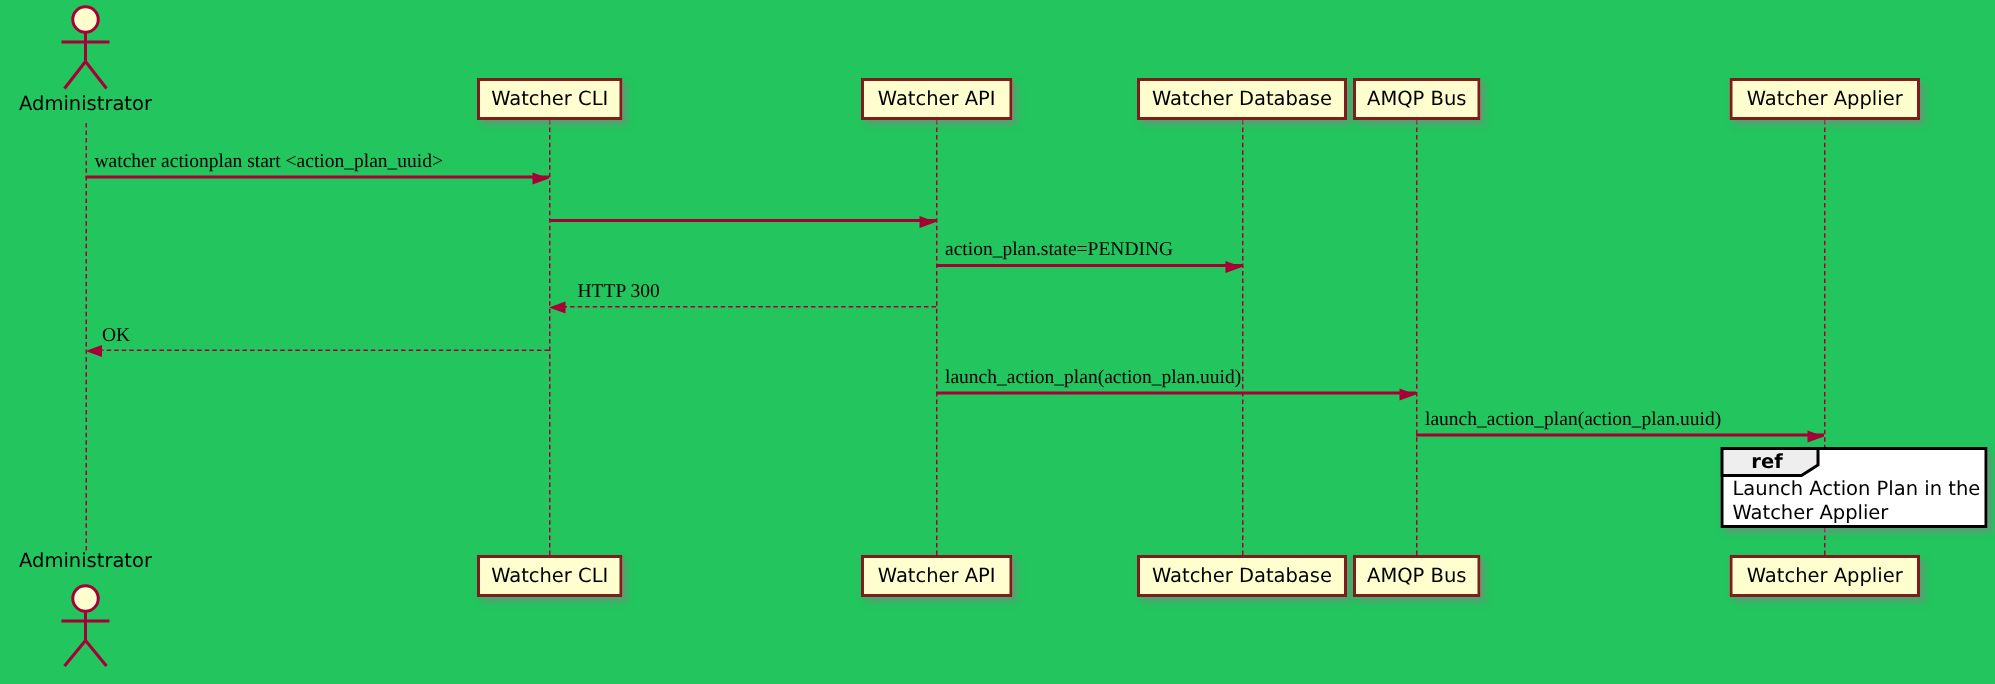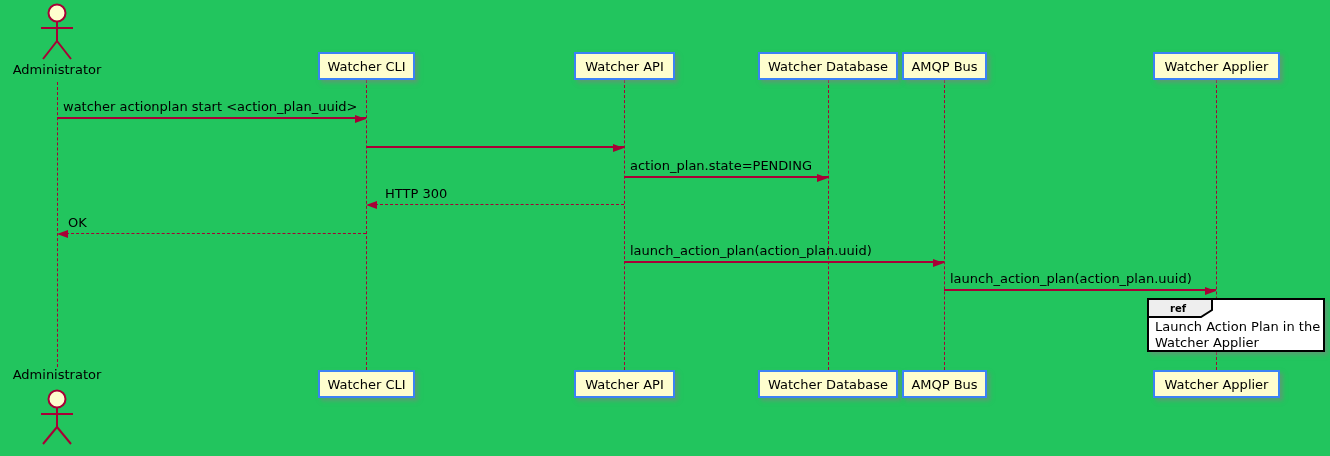--- a/index.html
+++ b/index.html
@@ -11,32 +11,32 @@
     font-size:13px;color:#000;
     overflow:hidden;
   }
   .lifeline{
     position:absolute;width:0;
     border-left:1px dashed #A80036;
     z-index:1;
   }
   .pbox{
     position:absolute;box-sizing:border-box;height:28px;
-    background:#FEFECE;border:2px solid #3b82f6;
+    background:#FEFECE;border:2px solid #7f1d1d;
     display:flex;align-items:center;justify-content:center;
     box-shadow:3px 3px 4px rgba(130,130,130,0.55);
     z-index:3;white-space:nowrap;
   }
   .actor-label{
     position:absolute;width:110px;text-align:center;z-index:3;
     font-size:13px;
   }
   .actor-svg{position:absolute;z-index:3;}
   .msg-label{
-    position:absolute;white-space:nowrap;z-index:2;height:16px;line-height:16px;
+    position:absolute;white-space:nowrap;z-index:2;height:16px;line-height:16px;font-family:Liberation Serif, serif;
   }
   .line{position:absolute;height:0;z-index:2;}
   .line.solid{border-top:2px solid #A80036;}
   .line.dashed{border-top:1px dashed #A80036;}
   .arr-r{
     position:absolute;width:0;height:0;z-index:2;
     border-left:11px solid #A80036;
     border-top:4px solid transparent;border-bottom:4px solid transparent;
   }
   .arr-l{
@@ -46,21 +46,21 @@
   }
   .refbox{
     position:absolute;left:1147px;top:298px;width:178px;height:54px;
     box-sizing:border-box;background:#ffffff;border:2px solid #000000;
     box-shadow:3px 3px 4px rgba(130,130,130,0.55);
     z-index:4;
   }
   .ref-head{position:absolute;left:-2px;top:-2px;}
   .ref-keyword{
     position:absolute;left:0;top:0;width:58px;text-align:center;
-    font-weight:bold;font-size:10px;line-height:17px;z-index:5;
+    font-weight:bold;font-size:13px;line-height:17px;z-index:5;
   }
   .ref-body{
     position:absolute;left:6px;top:19px;line-height:16px;white-space:nowrap;
   }
 </style>
 </head>
 <body>
 
 <div class="canvas">
 

